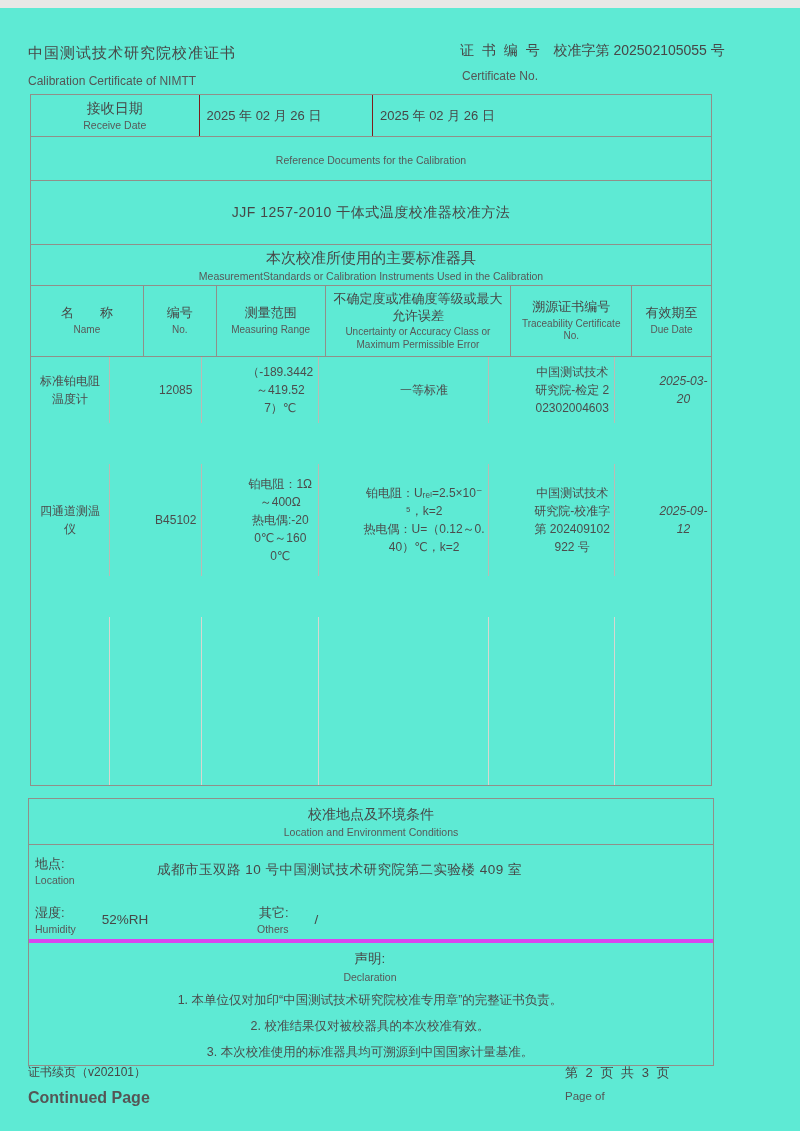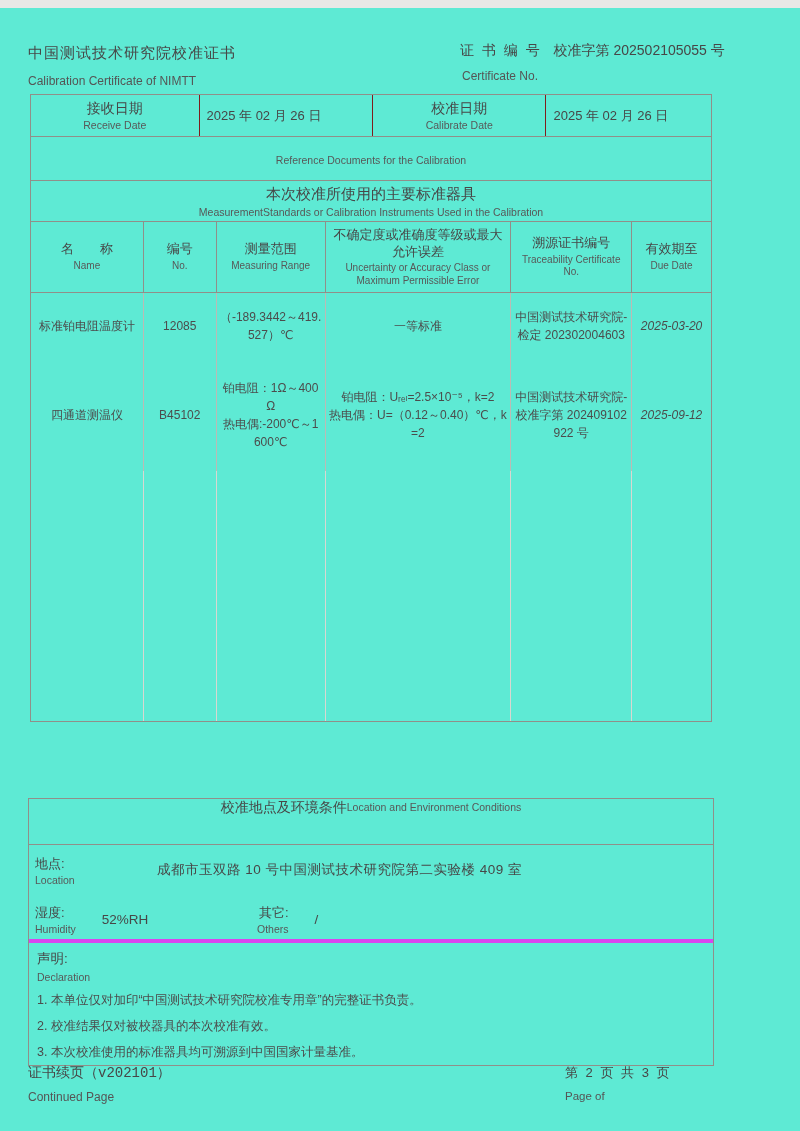--- a/index.html
+++ b/index.html
@@ -48,54 +48,54 @@
 
   .std-header { display:grid; grid-template-columns:113fr 73fr 109fr 186fr 121fr 79fr; border-bottom:1px solid #908f89; }
   .std-header > div {
     border-right:1px solid #908f89; min-height:70px; padding:3px 2px;
     display:flex; flex-direction:column; align-items:center; justify-content:center; text-align:center;
   }
   .std-header > div:last-child { border-right:none; }
   .std-header .cn { font-size:13px; line-height:1.3; }
   .std-header .en { font-size:10px; color:#585858; line-height:1.25; margin-top:2px; }
 
-  .std-body { display:grid; grid-template-columns:113fr 73fr 109fr 186fr 121fr 79fr; grid-template-rows:66px 112px 1fr; height:428px; }
+  .std-body { display:grid; grid-template-columns:113fr 73fr 109fr 186fr 121fr 79fr; grid-template-rows:66px 112px 1fr; height:428px;gap:41px; }
   .std-body > div { border-right:1px solid #bcbbb4; }
   .std-body > div.no-r { border-right:none;font-style:italic; }
   .std-body > div.fade { border-right:1px solid #d8d7d0; }
   .bcell { display:flex; flex-direction:column; align-items:center; justify-content:center; text-align:center; font-size:12px; line-height:1.5; padding:2px 3px; word-break:break-all; color:#4c4c4c; }
   .bcell .sub { width:100%; }
 
   
   .loc-box { position:absolute; top:790px; left:28px; width:686px; border:1px solid #908f89; }
-  .loc-title { height:46px; border-bottom:1px solid #908f89; text-align:center; display:flex; flex-direction:row; justify-content:center; }
+  .loc-title { height:46px; border-bottom:1px solid #908f89; text-align:center; display:flex; flex-direction:column; justify-content:center; }
   .loc-title .cn { font-size:14px; }
   .loc-title .en { font-size:10.5px; color:#585858; margin-top:2px; }
   .loc-env { height:98px; border-bottom:4px solid #d946ef; }
   .loc-row { height:50px; display:flex; align-items:center; }
   .env-row { height:48px; display:flex; align-items:center; }
   .pair-label { padding-left:6px; }
   .pair-label .cn { font-size:13px; }
   .pair-label .en { font-size:10.5px; color:#585858; margin-top:1px; }
   .loc-row .pair-label { width:100px; }
   .loc-value { font-size:13.5px; letter-spacing:0.5px; padding-left:28px; }
   .env-g1 { display:flex; align-items:center; width:262px; }
   .env-g2 { display:flex; align-items:center; width:222px; }
   .env-g3 { display:flex; align-items:center;text-align:right; }
   .env-val { font-size:13.5px; margin-left:26px; }
 
-  .decl { padding:7px 10px 4px 8px; }
+  .decl { padding:7px 10px 4px 8px;text-align:center; }
   .decl .cn { font-size:13.5px; }
   .decl .en { font-size:10.5px; color:#585858; margin-top:3px; }
   .decl-item { font-size:12.5px; margin-top:9px; color:#4c4c4c; }
 
   
   .footer-left { position:absolute; top:1056px; left:28px; }
-  .footer-left .cn { font-size:14px;font-family:Liberation Mono, monospace; }
-  .footer-left .en { font-size:12px; color:#555; margin-top:8px; }
+  .footer-left .cn { font-size:12px; }
+  .footer-left .en { font-size:16px; color:#555; margin-top:8px;font-weight:bold; }
   .footer-right { position:absolute; top:1056px; left:565px; }
   .footer-right .cn { font-size:13px; letter-spacing:2px; }
   .footer-right .en { font-size:11.5px; color:#555; margin-top:8px; }
 </style>
 </head>
 <body>
 
 <div class="page">
 
   <div class="doc-header">
@@ -113,31 +113,28 @@
   </div>
 
   <div class="main-table">
 
     <div class="date-row">
       <div class="cell-label">
         <span class="cn">接收日期</span>
         <span class="en">Receive Date</span>
       </div>
       <div class="cell-value">2025 年 02 月 26 日</div>
-      <div class="cell-label">
-        <span class="cn">校准日期</span>
-        <span class="en">Calibrate Date</span>
-      </div>
       <div class="cell-value">2025 年 02 月 26 日</div>
     </div>
 
     <div class="sec-title ref">
       <span class="en">Reference Documents for the Calibration</span>
     </div>
 
+    <div class="ref-content">JJF 1257-2010  干体式温度校准器校准方法</div>
 
     <div class="sec-title std">
       <span class="cn">本次校准所使用的主要标准器具</span>
       <span class="en">MeasurementStandards or Calibration Instruments Used in the Calibration</span>
     </div>
 
     <div class="std-header">
       <div>
         <span class="cn">名　　称</span>
         <span class="en">Name</span>

